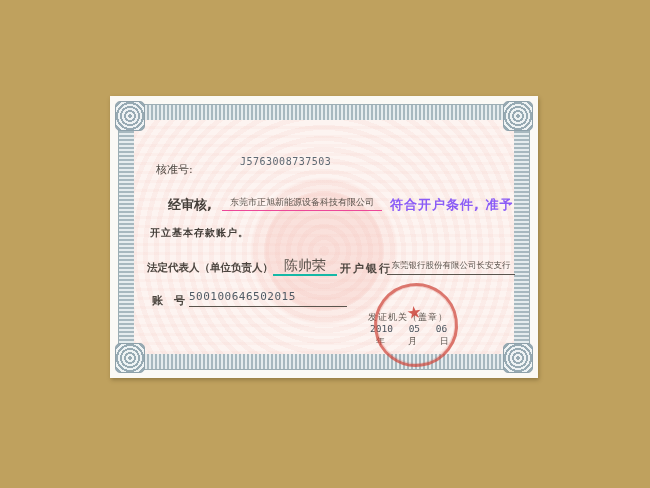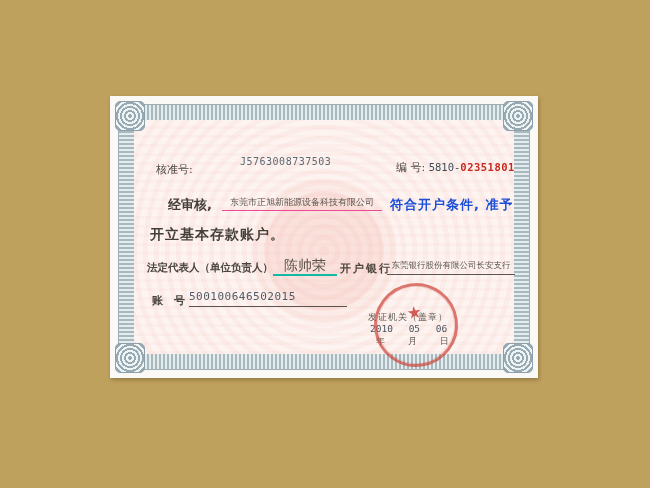--- a/index.html
+++ b/index.html
@@ -65,22 +65,22 @@
   }
   .serial{position:absolute;left:286px;top:64px;font-size:11px;}
   .serial .prefix{font-family:"DejaVu Sans Mono",monospace;color:#3e4954;font-size:10.5px;}
   .serial .rednum{font-family:"DejaVu Sans Mono",monospace;color:#c6281d;font-size:10.5px;font-weight:bold;letter-spacing:.5px;}
   .audit-pre{position:absolute;left:58px;top:100px;font-size:13px;color:#453f3a;font-weight:bold;}
   .company{
     position:absolute;left:112px;top:98px;width:160px;
     font-size:9px;color:#5a534c;text-align:center;line-height:16px;
     border-bottom:1px solid #ec4899;
   }
-  .audit-post{position:absolute;left:280px;top:100px;font-size:13px;color:#1d4ed8;font-weight:bold;letter-spacing:1px;}
-  .line2{position:absolute;left:40px;top:130px;font-size:14px;color:#453f3a;font-weight:bold;letter-spacing:1px;}
+  .audit-post{position:absolute;left:280px;top:100px;font-size:13px;color:#8b5cf6;font-weight:bold;letter-spacing:1px;}
+  .line2{position:absolute;left:40px;top:130px;font-size:10px;color:#453f3a;font-weight:bold;letter-spacing:1px;}
   .legal-label{position:absolute;left:37px;top:165px;font-size:10.5px;font-weight:bold;}
   .legal-value{
     position:absolute;left:163px;top:160px;width:64px;
     font-size:14px;color:#5a534c;text-align:center;line-height:18px;
     border-bottom:2px solid #14b8a6;
   }
   .bank-label{position:absolute;left:230px;top:165px;font-size:11px;font-weight:bold;letter-spacing:2px;}
   .bank-value{
     position:absolute;left:277px;top:160px;width:128px;
     font-size:8.5px;color:#5a534c;text-align:center;line-height:18px;
@@ -126,24 +126,20 @@
   <div class="scallop-h scallop-bottom"></div>
   <div class="scallop-v scallop-left"></div>
   <div class="scallop-v scallop-right"></div>
 
   <div class="inner"></div>
 
 
   <div class="approval-label lbl">核准号:</div>
   <div class="approval-value">J5763008737503</div>
 
-  <div class="serial">
-    <span class="lbl">编 号: </span>
-    <span class="prefix">5810-</span><span class="rednum">02351801</span>
-  </div>
 
   <div class="audit-pre">经审核,</div>
   <div class="company">东莞市正旭新能源设备科技有限公司</div>
   <div class="audit-post">符合开户条件, 准予</div>
   <div class="line2">开立基本存款账户。</div>
 
   <div class="legal-label lbl">法定代表人（单位负责人）</div>
   <div class="legal-value">陈帅荣</div>
   <div class="bank-label lbl">开户银行</div>
   <div class="bank-value">东莞银行股份有限公司长安支行</div>

